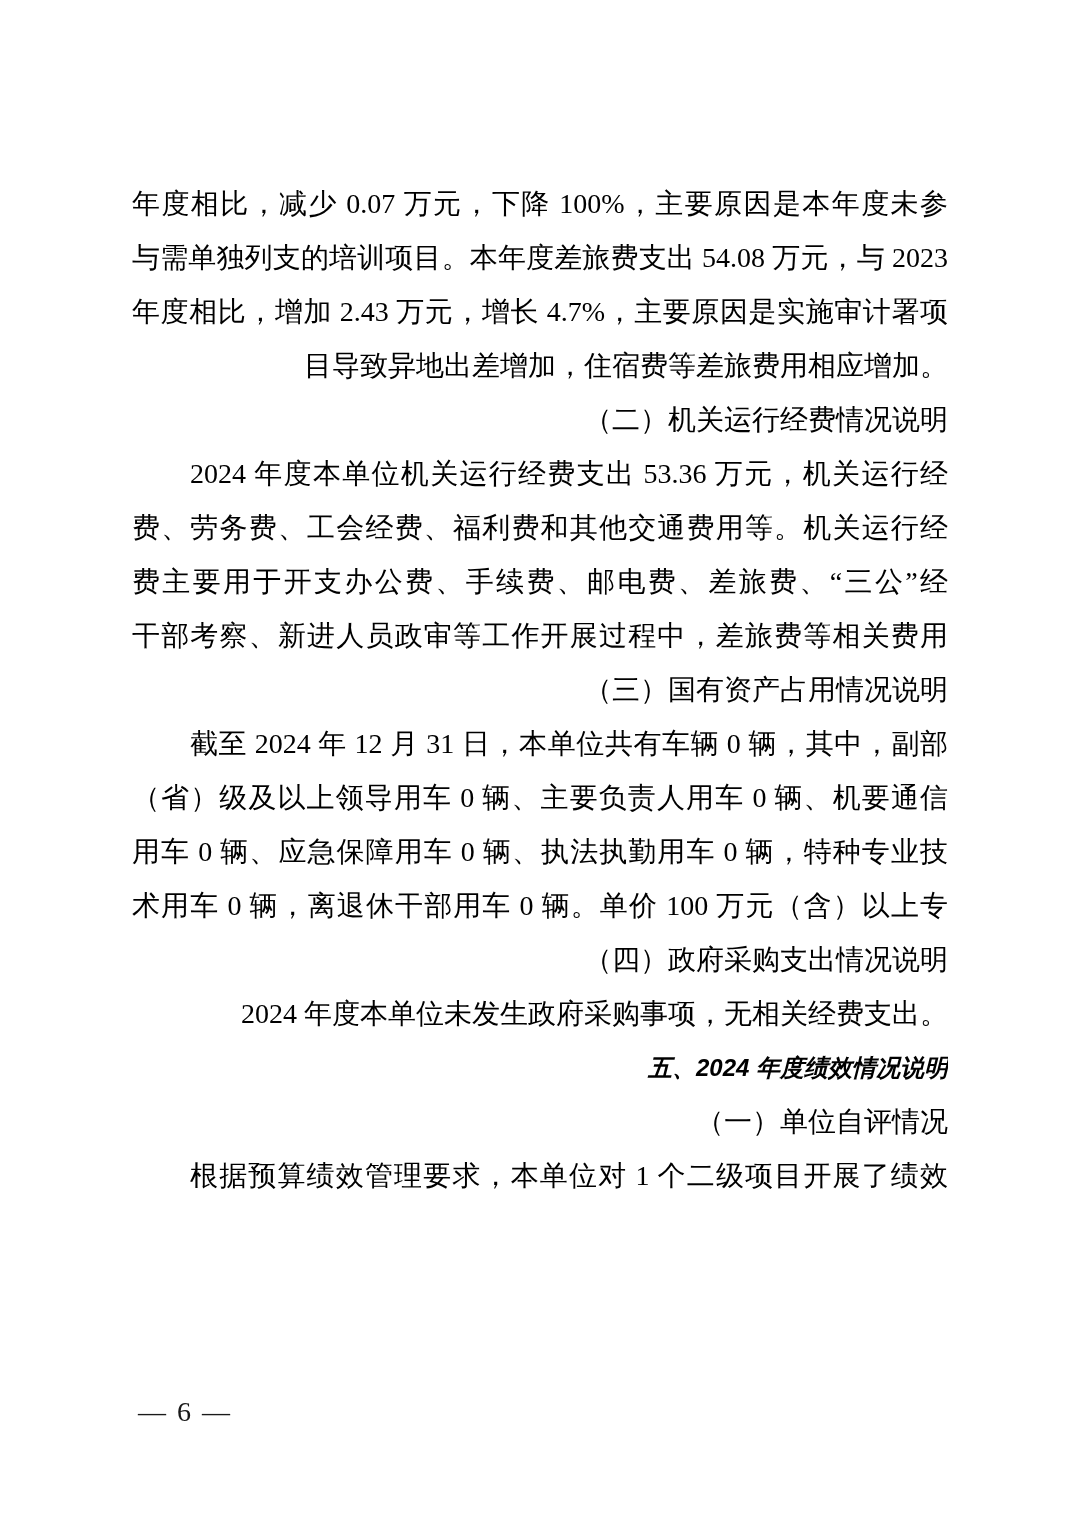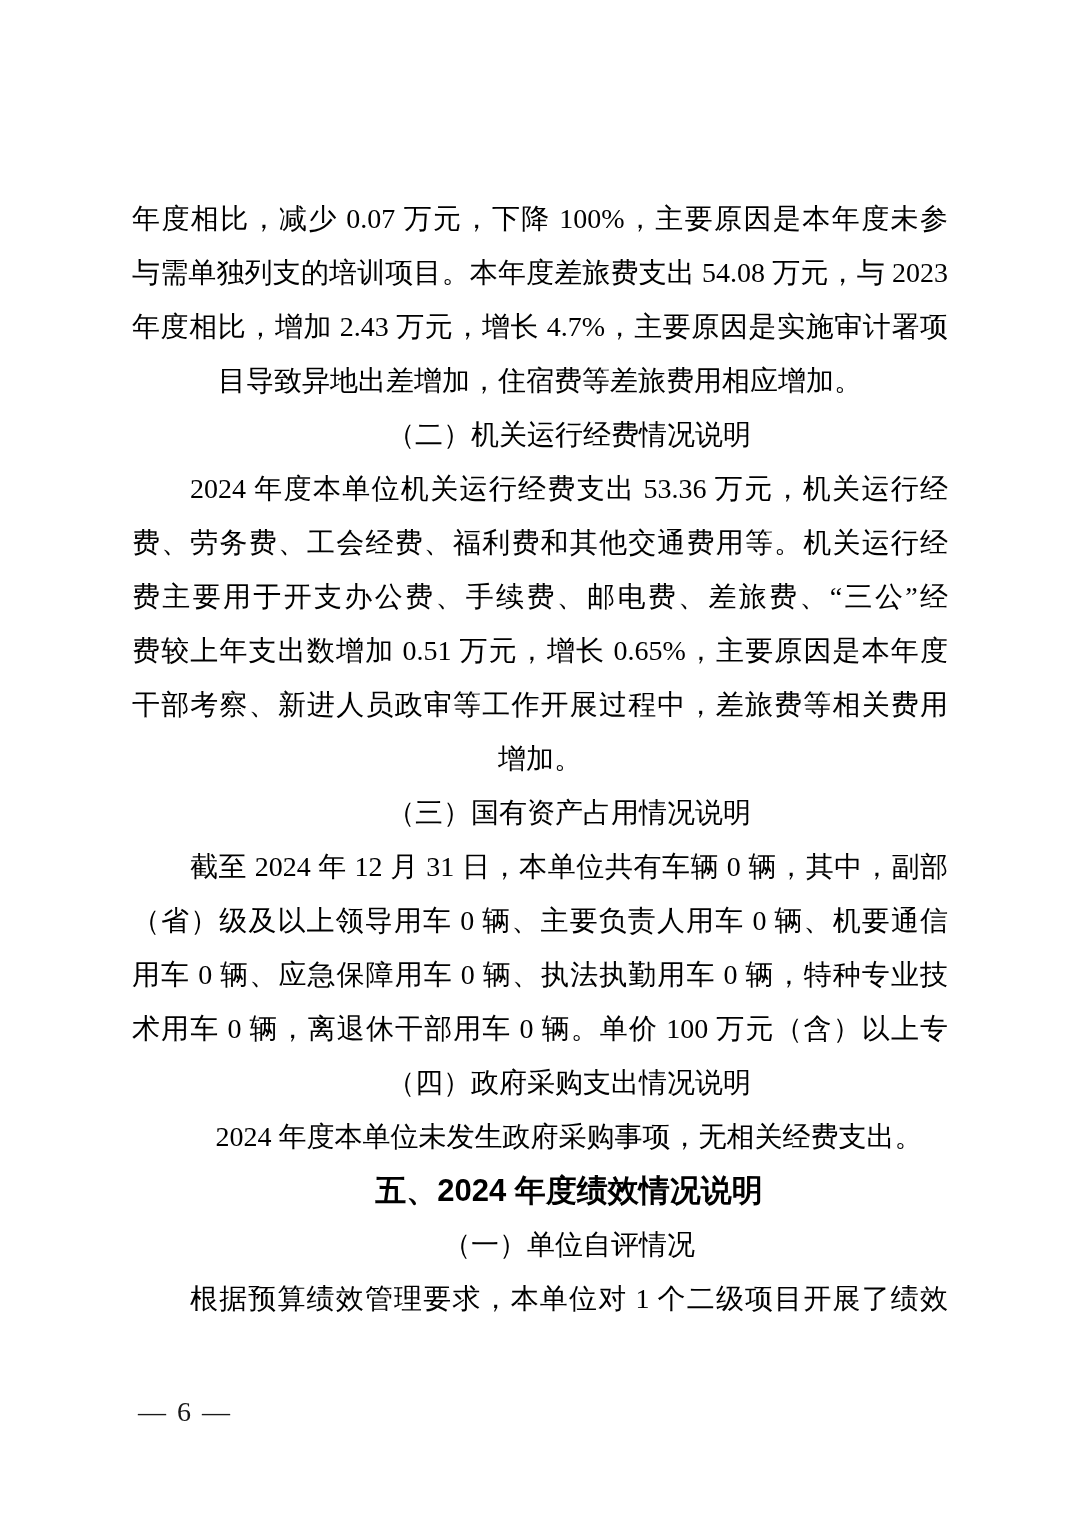--- a/index.html
+++ b/index.html
@@ -12,42 +12,43 @@
     width: 1075px;
     height: 1520px;
     background: #ffffff;
     color: #000000;
     font-family: "Liberation Serif", "DejaVu Serif", serif;
     overflow: hidden;
   }
   .content {
     position: absolute;
     left: 132px;
-    top: 192px;
+    top: 177px;
     width: 816px;
   }
   .line {
     height: 54px;
     line-height: 54px;
     font-size: 28px;
     white-space: normal;
     overflow: hidden;
-    text-align: center;
+    text-align: right;
   }
   .line.fill {
     text-align: justify;
     text-align-last: justify;
   }
   .line.indent {
     padding-left: 58px;
   }
   .line.bold-heading {
     font-family: "Liberation Sans", "DejaVu Sans", sans-serif;
     font-weight: bold;
-    font-size: 31px;
+    font-size: 24px;
+    font-style: italic;
   }
   .footer {
     position: absolute;
     left: 138px;
     top: 1395px;
     height: 34px;
     line-height: 34px;
     font-size: 28px;
     color: #1a1a1a;
     letter-spacing: 2px;
@@ -59,23 +60,21 @@
 <div class="page">
   <div class="content" id="document-body">
       <div class="line fill">年度相比，减少 0.07 万元，下降 100%，主要原因是本年度未参</div>
       <div class="line fill">与需单独列支的培训项目。本年度差旅费支出 54.08 万元，与 2023</div>
       <div class="line fill">年度相比，增加 2.43 万元，增长 4.7%，主要原因是实施审计署项</div>
       <div class="line">目导致异地出差增加，住宿费等差旅费用相应增加。</div>
       <div class="line indent">（二）机关运行经费情况说明</div>
       <div class="line fill indent">2024 年度本单位机关运行经费支出 53.36 万元，机关运行经</div>
       <div class="line fill">费、劳务费、工会经费、福利费和其他交通费用等。机关运行经</div>
       <div class="line fill">费主要用于开支办公费、手续费、邮电费、差旅费、“三公”经</div>
-      <div class="line fill">费较上年支出数增加 0.51 万元，增长 0.65%，主要原因是本年度</div>
       <div class="line fill">干部考察、新进人员政审等工作开展过程中，差旅费等相关费用</div>
-      <div class="line">增加。</div>
       <div class="line indent">（三）国有资产占用情况说明</div>
       <div class="line fill indent">截至 2024 年 12 月 31 日，本单位共有车辆 0 辆，其中，副部</div>
       <div class="line fill">（省）级及以上领导用车 0 辆、主要负责人用车 0 辆、机要通信</div>
       <div class="line fill">用车 0 辆、应急保障用车 0 辆、执法执勤用车 0 辆，特种专业技</div>
       <div class="line fill">术用车 0 辆，离退休干部用车 0 辆。单价 100 万元（含）以上专</div>
       <div class="line indent">（四）政府采购支出情况说明</div>
       <div class="line indent">2024 年度本单位未发生政府采购事项，无相关经费支出。</div>
       <div class="line indent bold-heading">五、2024 年度绩效情况说明</div>
       <div class="line indent">（一）单位自评情况</div>
       <div class="line fill indent">根据预算绩效管理要求，本单位对 1 个二级项目开展了绩效</div>

